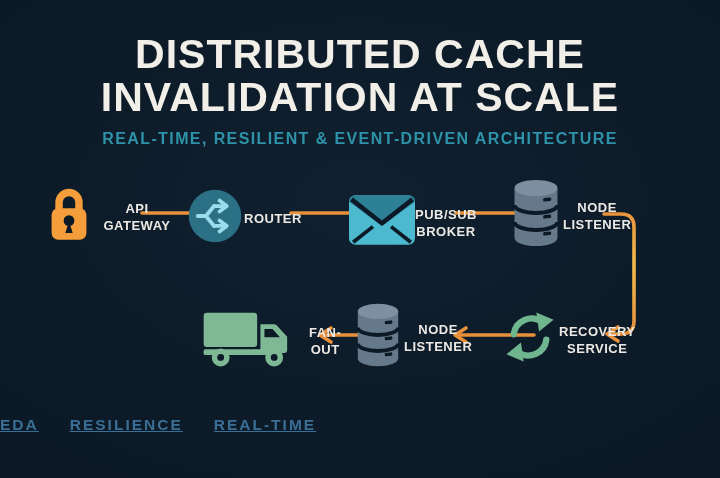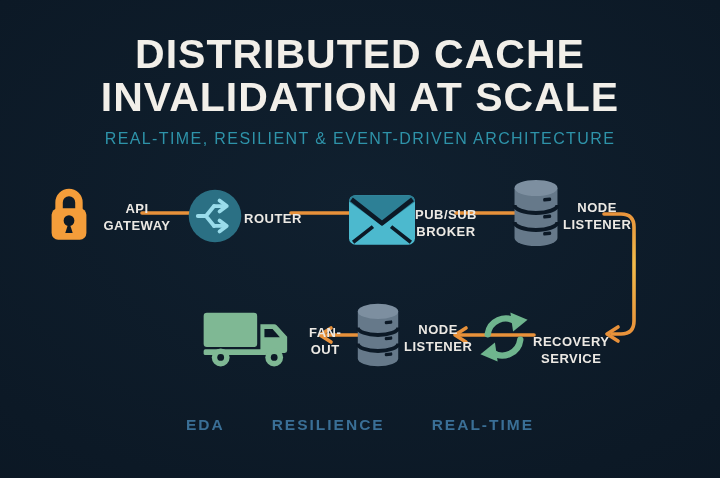--- a/index.html
+++ b/index.html
@@ -29,21 +29,21 @@
     font-family:"Liberation Sans", sans-serif;
   }
   .title{
     position:absolute;top:33px;left:0;width:100%;
     text-align:center;color:var(--title);
     font-size:41px;font-weight:bold;line-height:1.04;letter-spacing:1px;
   }
   .subtitle{
     position:absolute;top:130px;left:0;width:100%;
     text-align:center;color:var(--subtitle);
-    font-size:16px;font-weight:normal;letter-spacing:1.4px;
+    font-size:16px;font-weight:bold;letter-spacing:1.4px;
   }
   .node{
     position:absolute;width:136px;
     display:flex;align-items:center;
   }
   .iconbox{
     display:flex;align-items:center;justify-content:center;
   }
   .row1 .iconbox{height:64px;}
   .row2 .iconbox{height:62px;}
@@ -52,26 +52,26 @@
     color:var(--label);
     font-size:13px;font-weight:bold;letter-spacing:.5px;
     text-align:center;line-height:1.3;white-space:pre-line;
   }
   .n1{left:42px;  top:182px;}
   .n2{left:186px; top:184px;}
   .n3{left:349px; top:188px;}
   .n4{left:509px; top:181px;}
   .n5{left:197px; top:307px;gap:16px;}
   .n6{left:352px; top:304px;}
-  .n7{left:475px; top:306px;align-items:flex-end;}
+  .n7{left:501px; top:306px;}
   .arrows{position:absolute;left:0;top:0;}
   .tags{
     position:absolute;top:416px;left:0;width:100%;
-    display:flex;justify-content:center;gap:47px;
-    color:var(--tag);font-size:15.5px;font-weight:bold;letter-spacing:2px;
+    display:flex;gap:31px;
+    color:var(--tag);font-size:15.5px;font-weight:bold;letter-spacing:2px;text-decoration:underline;
   }
 </style>
 </head>
 <body>
 
 <div class="canvas">
 
   <div class="title">
     <div>DISTRIBUTED CACHE</div>
     <div>INVALIDATION AT SCALE</div>

